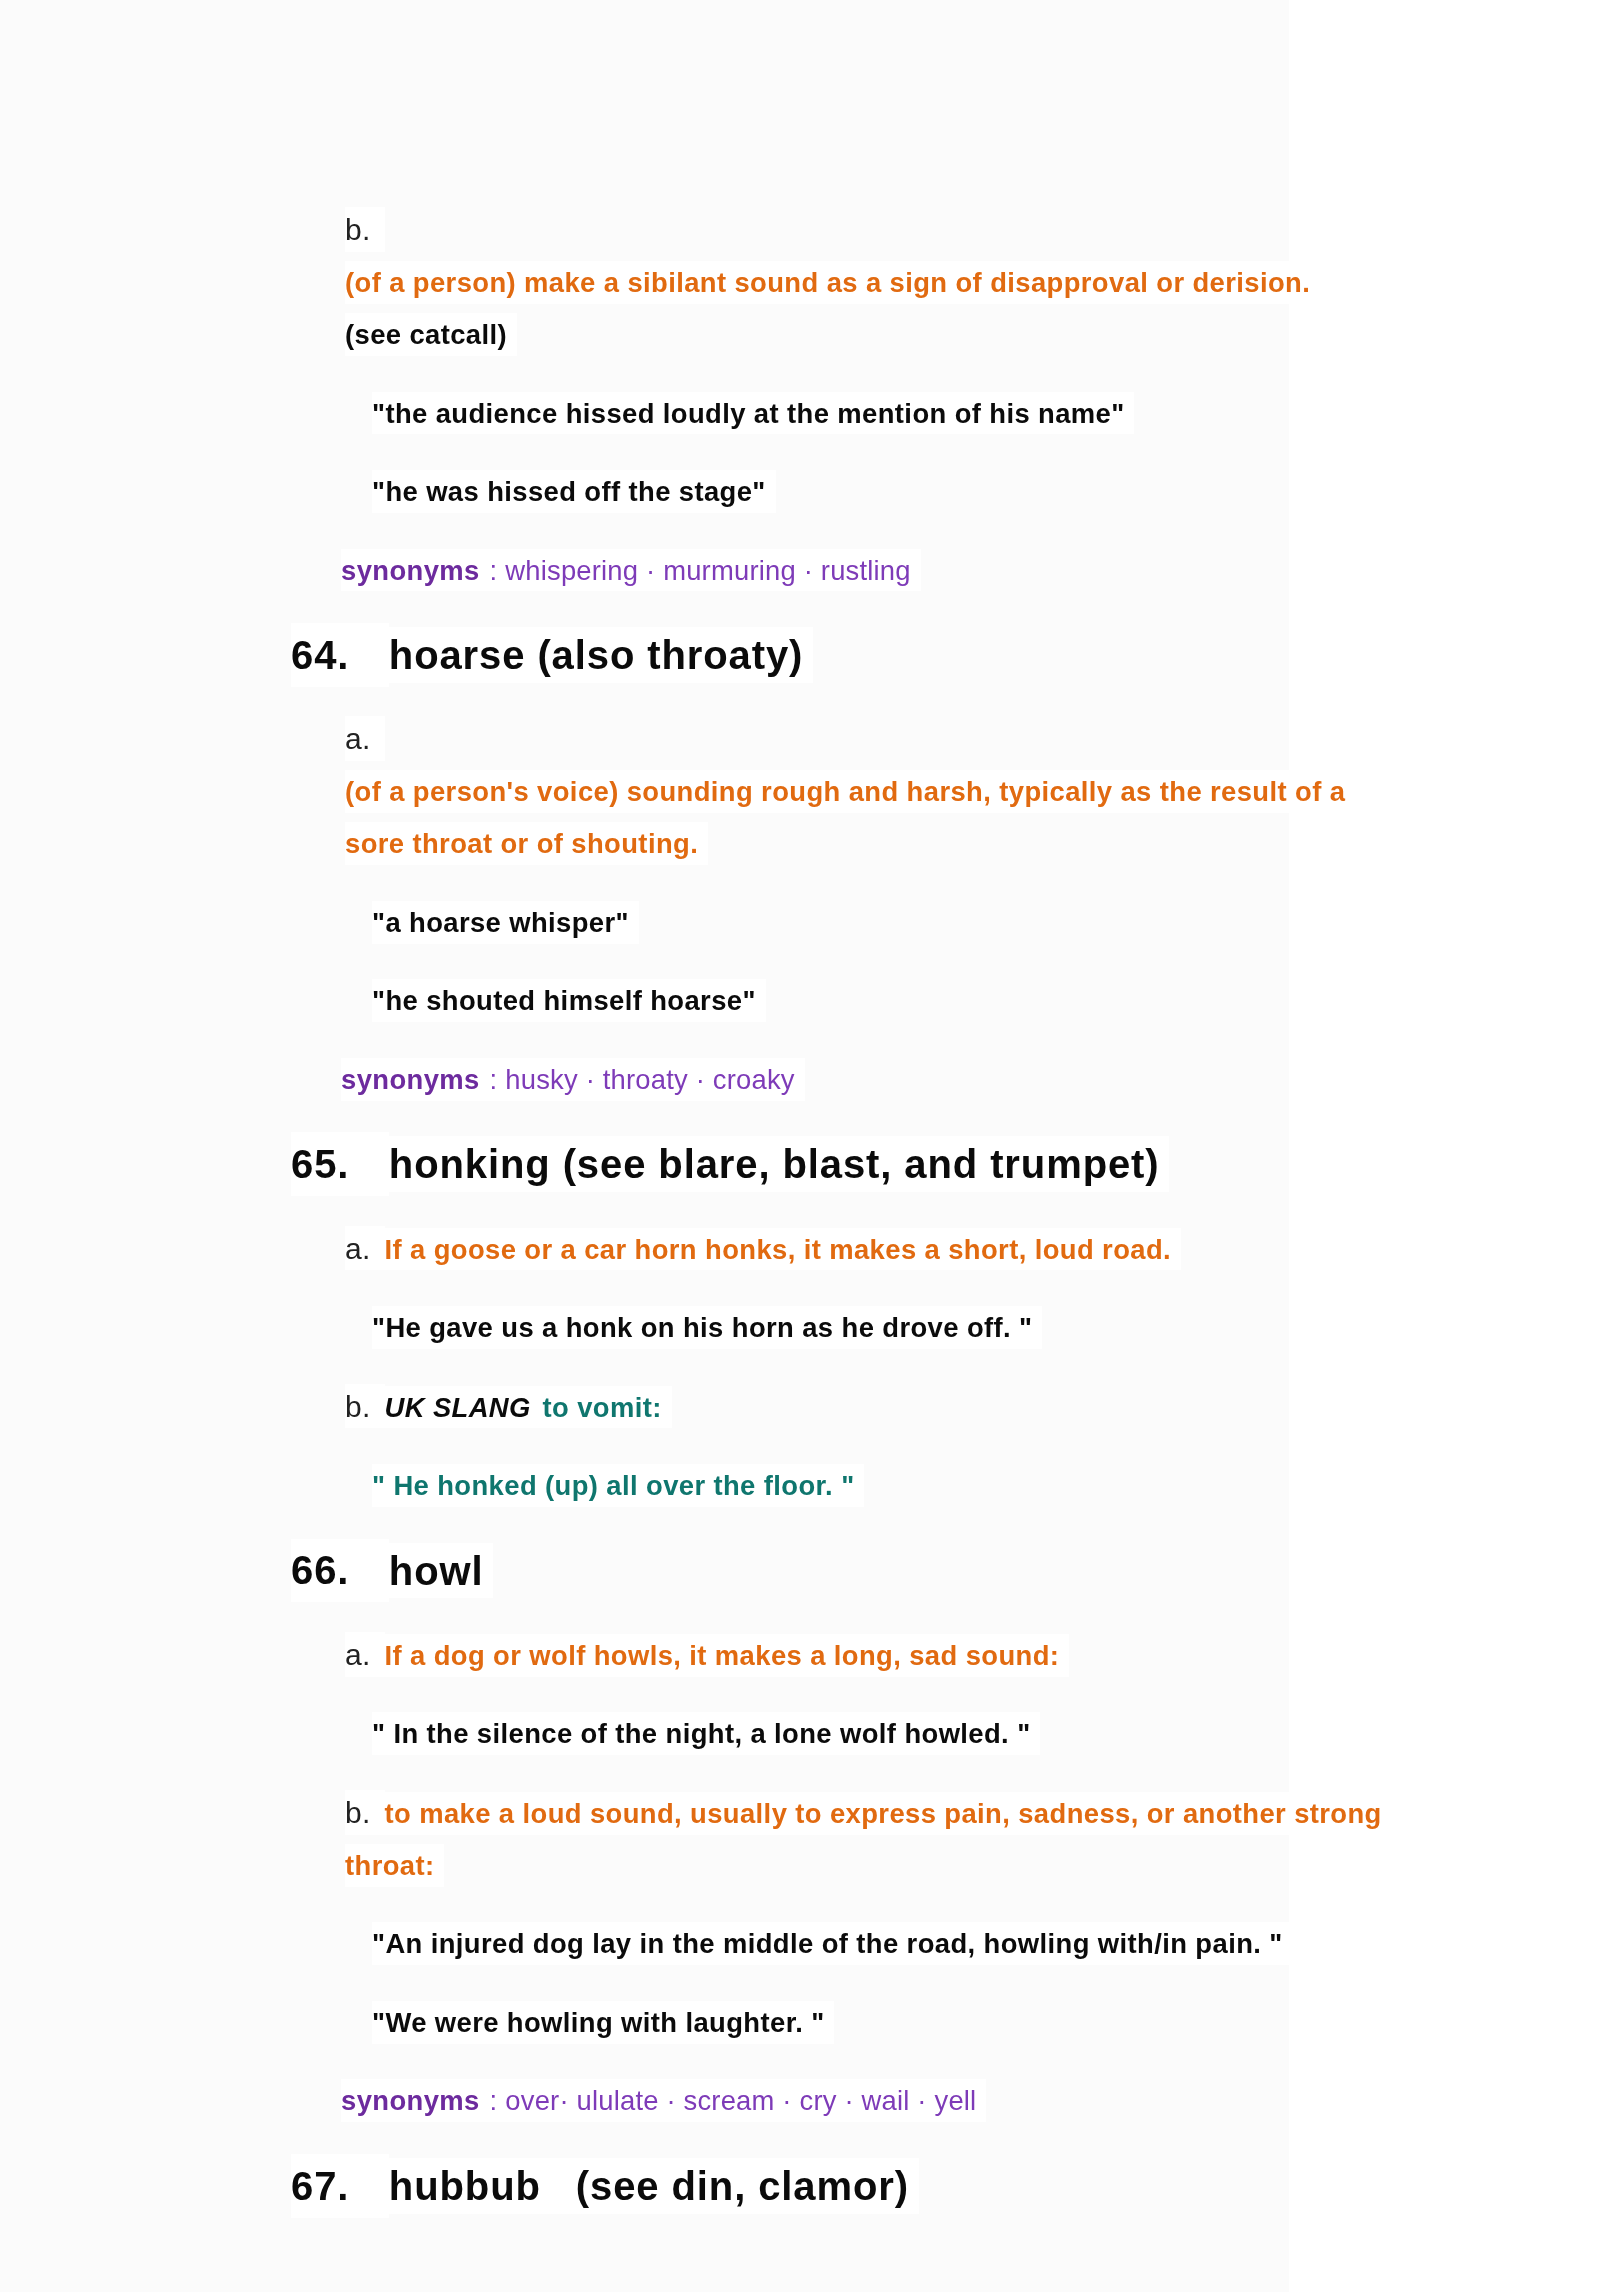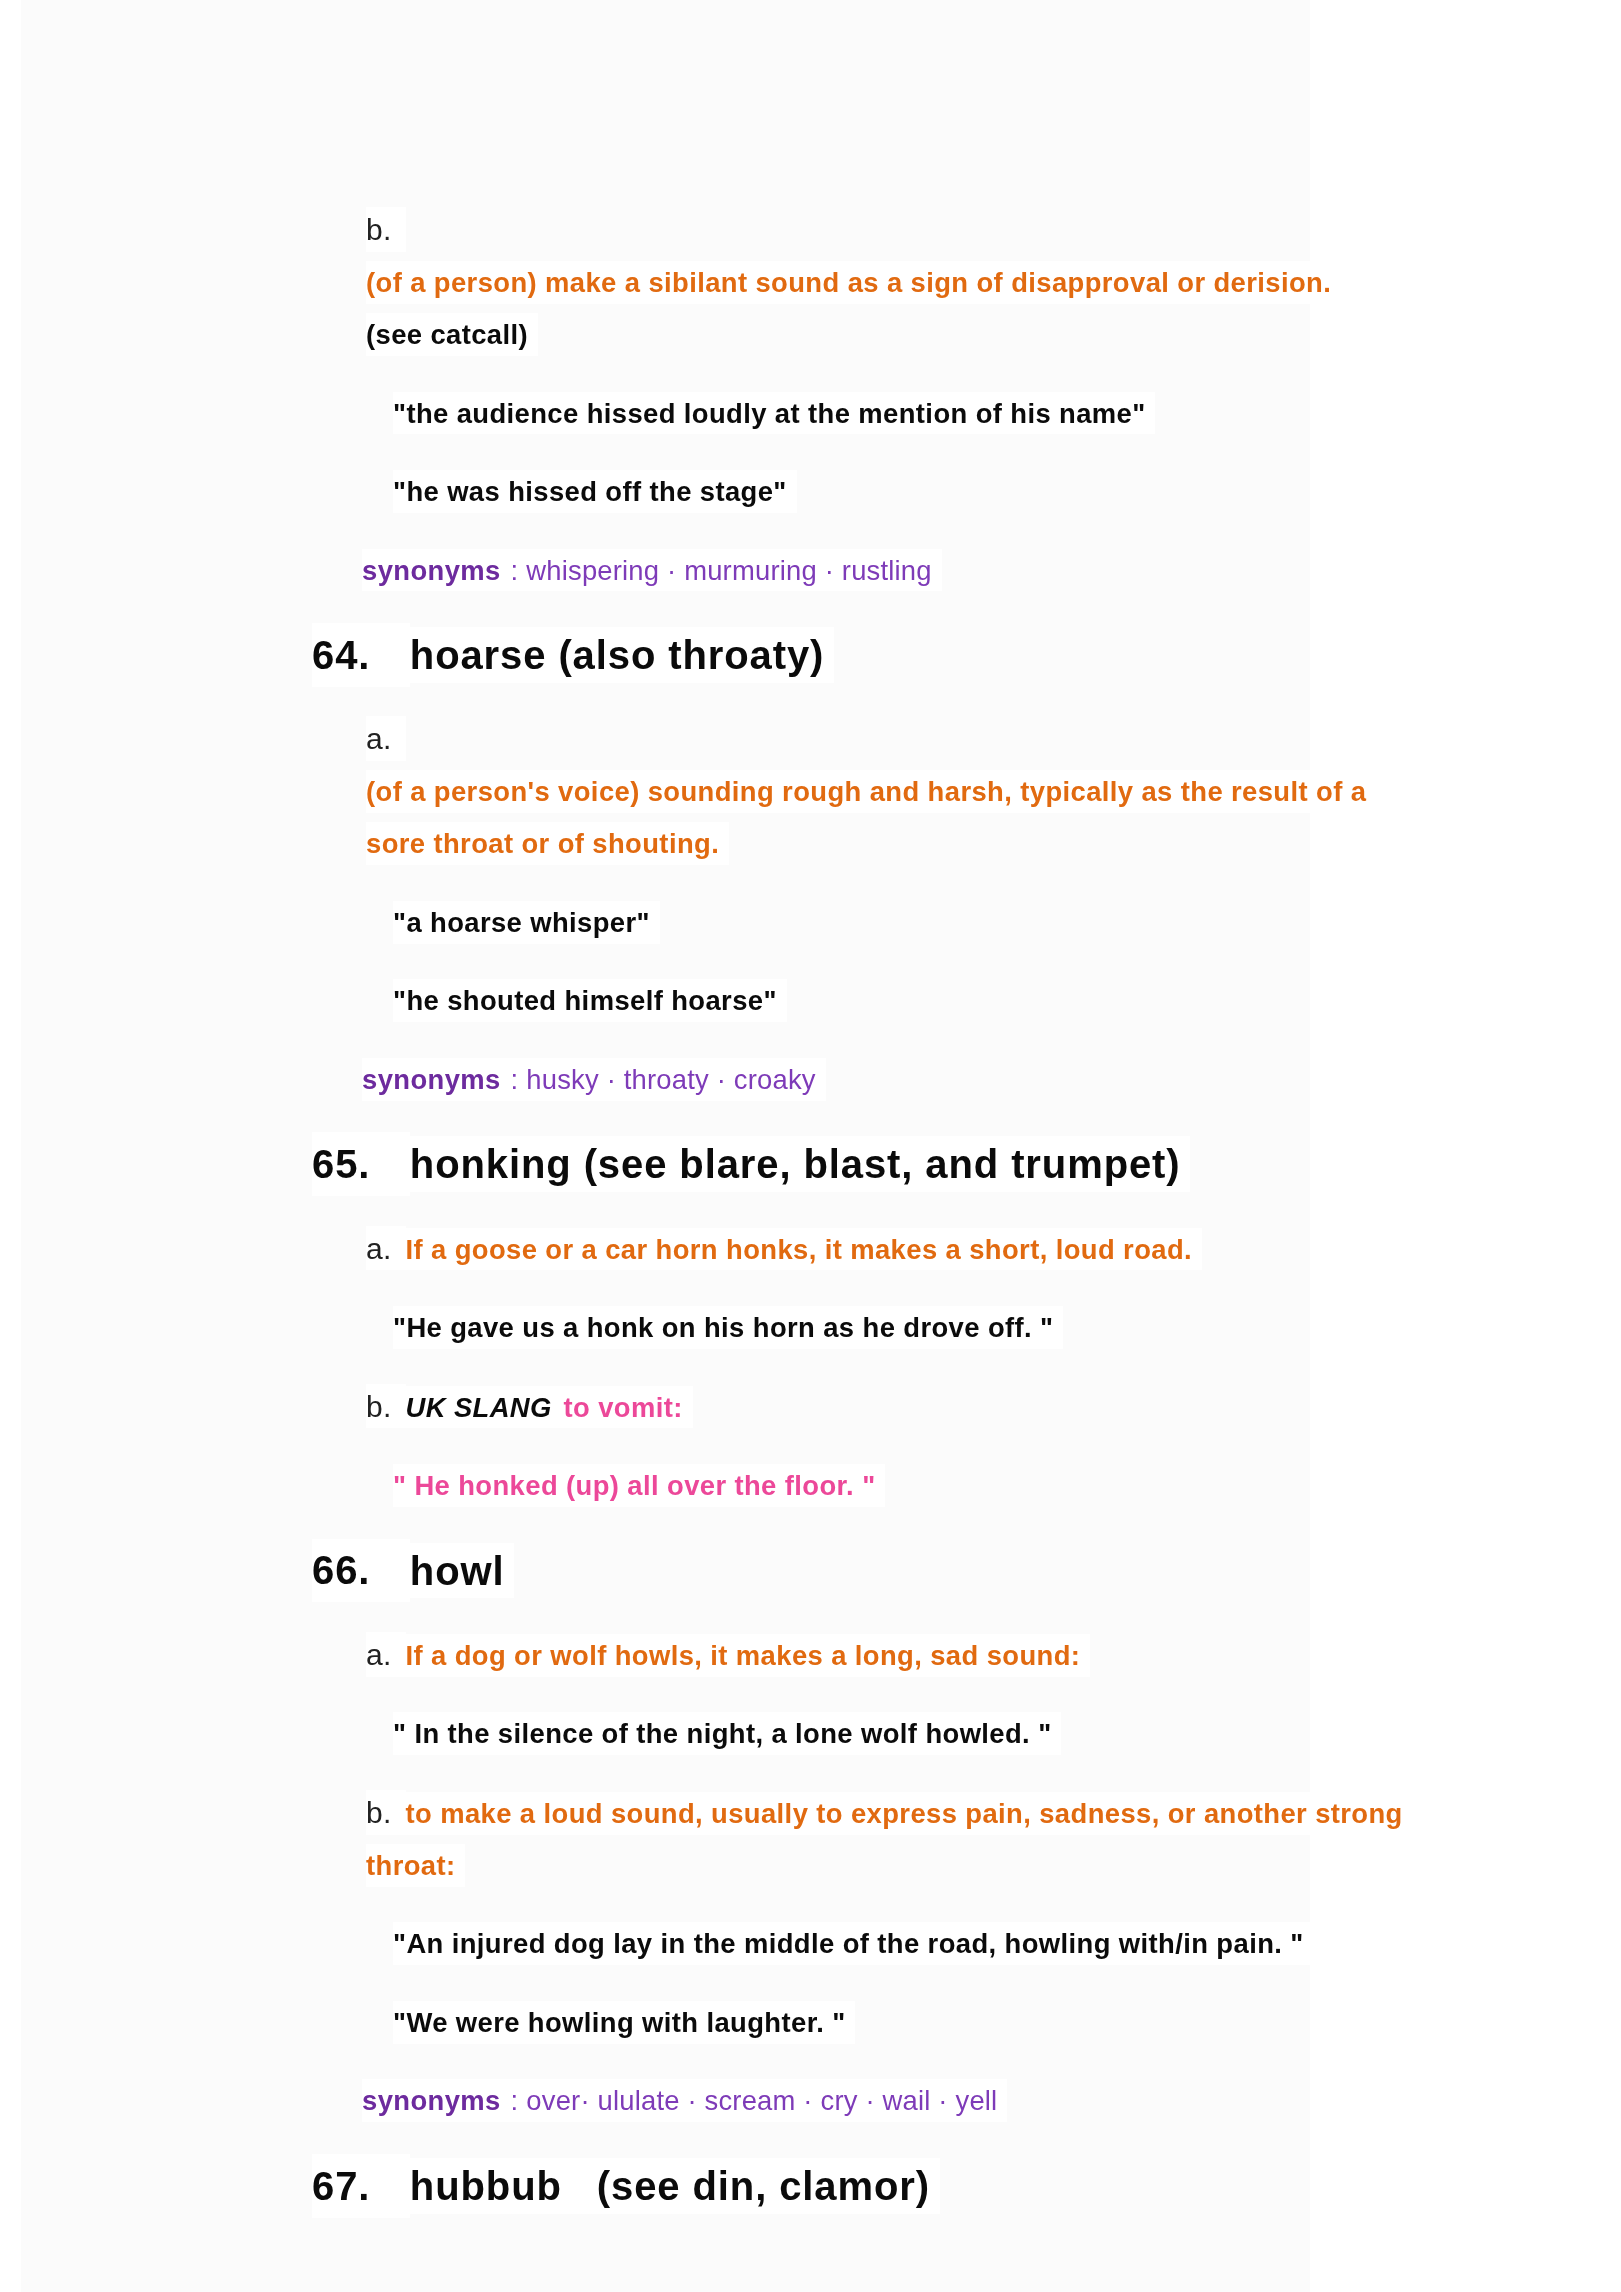--- a/index.html
+++ b/index.html
@@ -7,21 +7,20 @@
     width:1621px; height:2293px;
     background:#ffffff;
     font-family:"Liberation Sans","DejaVu Sans",sans-serif;
     overflow:hidden;
   }
   .page {
     width:1289px; height:2293px;
     box-sizing:border-box;
     padding-top:204px;
     background:#fbfbfb;
-    margin-left:21px;
   }
   p {
     margin:0 0 26.5px 0;
     line-height:52px;
     font-size:27.4px;
     font-weight:700;
     color:#0b0b0b;
     letter-spacing:0.4px;
   }
   p span {
@@ -33,21 +32,21 @@
   .num { display:inline-block; min-width:88px; }
   .title-gap { padding-right:35px;text-align:right; }
   .sense { padding-left:345px; }
   .marker {
     font-weight:400;
     font-size:30px;
     color:#222222;
     padding-right:13.7px;
   }
   .orange { color:#E16A10; }
-  .red { color:#ec4899; }
+  .red { color:#0f766e; }
   .slang { font-style:italic; padding-right:11.8px; }
   .quote { padding-left:372px; }
   .syn { padding-left:341px; }
   .syn-label { color:#6D2B9E; }
   .syn-sep { color:#7E3BB8; font-weight:400; padding-right:7.8px; }
   .syn-items { color:#7E3BB8; font-weight:400; letter-spacing:0.2px; }
 </style>
 </head>
 <body>
 

